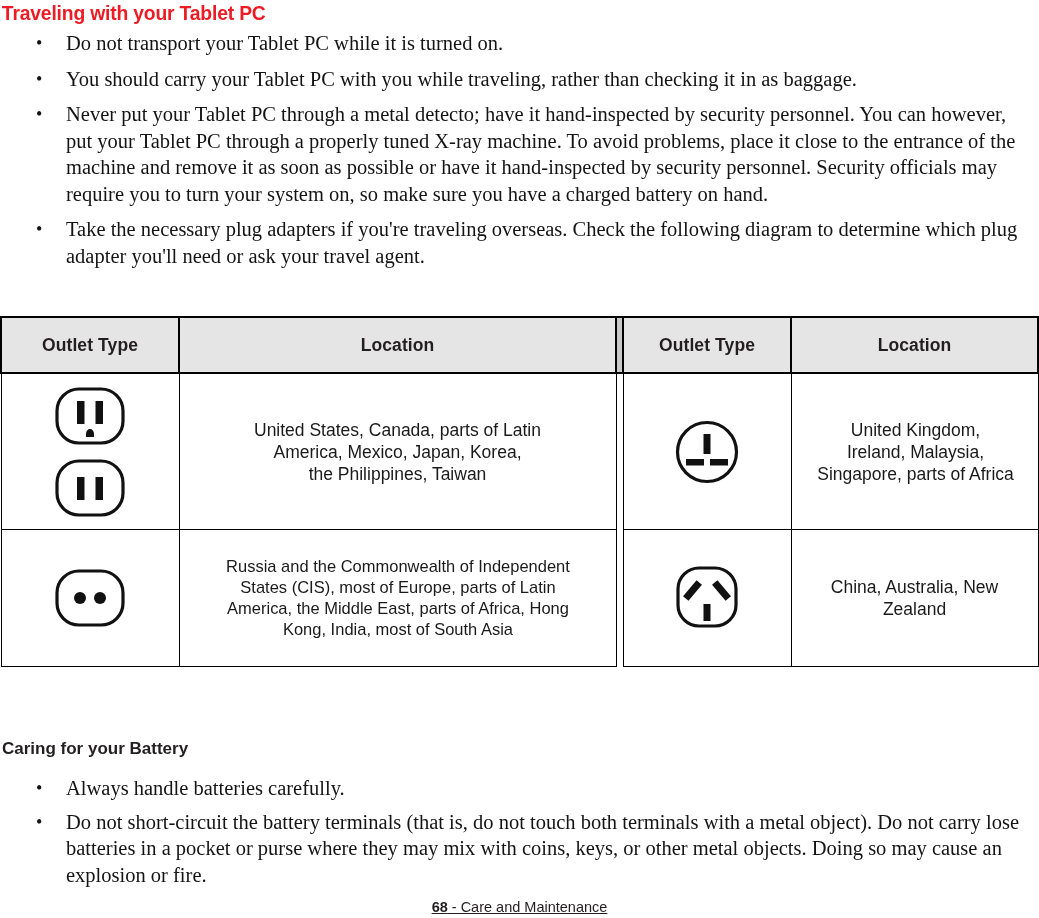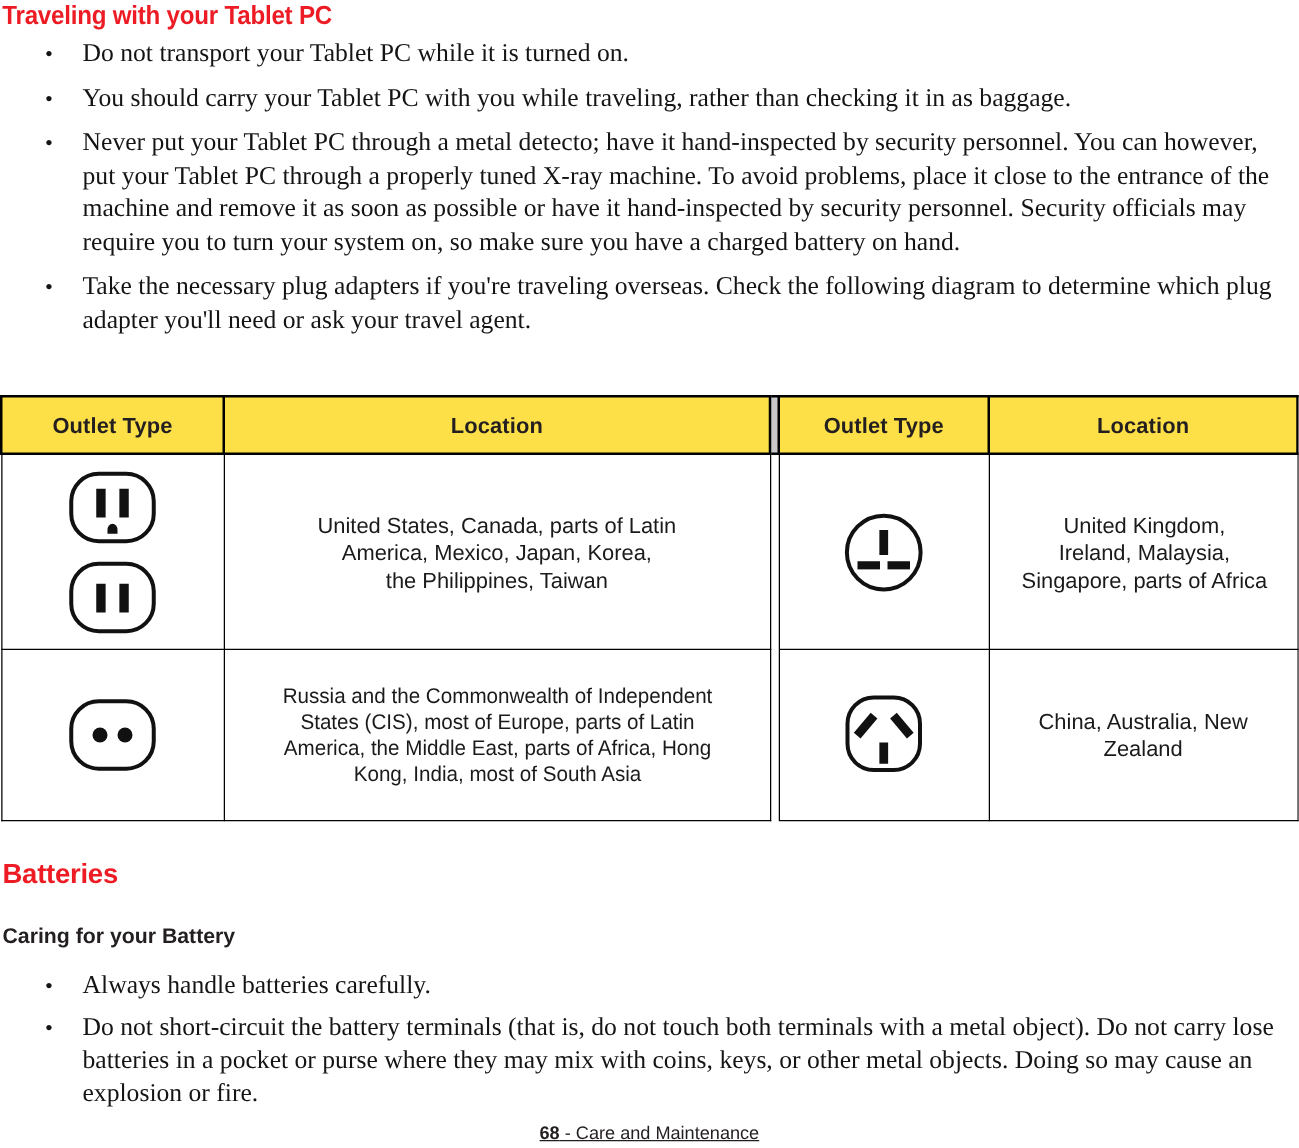--- a/index.html
+++ b/index.html
@@ -91,28 +91,28 @@
     table-layout: fixed;
     font-family: "Liberation Sans", "DejaVu Sans", sans-serif;
   }
   .outlet-table col.c1 { width: 178px; }
   .outlet-table col.c2 { width: 437px; }
   .outlet-table col.cgap { width: 7px; }
   .outlet-table col.c3 { width: 168px; }
   .outlet-table col.c4 { width: 247px; }
 
   .outlet-table th {
-    background: #fde047;
+    background: #e5e5e5;
     border: 2px solid #000;
     font-family: "Liberation Sans Narrow", "Liberation Sans", sans-serif;
     font-weight: bold;
     font-size: 17.5px;
     color: #231f20;
     height: 44px;
-    padding: 0;
+    padding: 5px;
     text-align: center;
     letter-spacing: 0.1px;
   }
   .outlet-table th.gapcell {
     border-left: 2px solid #000;
     border-right: 2px solid #000;
     background: #c9c9c9;
     padding: 0;
   }
   .outlet-table td {
@@ -290,23 +290,20 @@
           </div>
         </td>
         <td>
           <span class="loc">China, Australia, New
 Zealand</span>
         </td>
       </tr>
     </tbody>
   </table>
 
-  <div class="abs" style="left:0;top:688px;width:1039px;">
-    <h1 class="h1-red wide">Batteries</h1>
-  </div>
 
   <div class="abs" style="left:0;top:739px;width:1039px;">
     <h2 class="h2-black">Caring for your Battery</h2>
   </div>
 
   <ul class="blist tight abs" style="left:0;top:775px;width:1039px;">
     <li>
       <span class="bullet">•</span>
       <span class="txt">Always handle batteries carefully.</span>
     </li>

